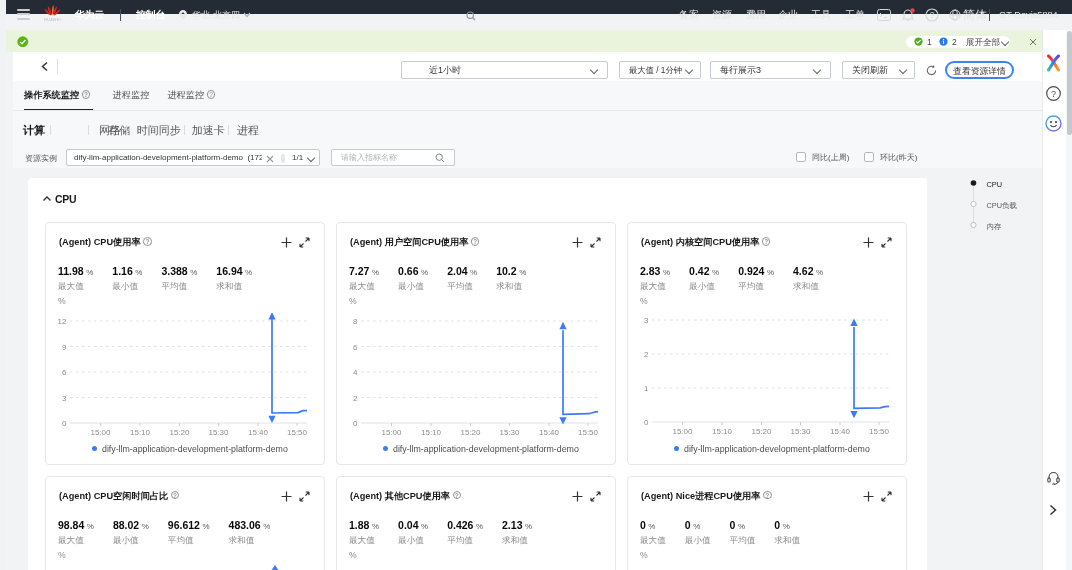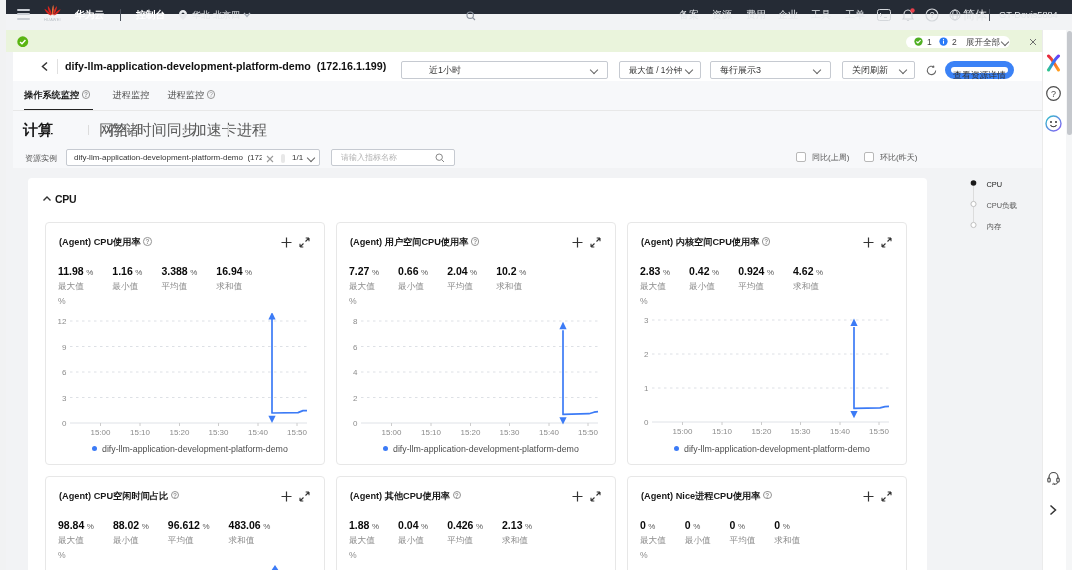--- a/index.html
+++ b/index.html
@@ -20,21 +20,21 @@
 #gpill{left:900px;top:5.5px;width:104px;height:12px;background:#fff;border-radius:6px;font-size:8.5px;color:#404040;line-height:12px;}
 
 #titlerow{left:13px;top:52px;width:1029px;height:29px;background:#fff;}
 .sel{position:absolute;top:9px;height:18px;border:1px solid #c6cad1;border-radius:2px;background:#fff;font-size:9px;color:#333;line-height:16px;padding-left:9px;white-space:nowrap;}
 .caret{position:absolute;width:7px;height:7px;}
 .caret:before{content:"";position:absolute;left:0;top:0;width:5px;height:5px;border-right:1.2px solid #666;border-bottom:1.2px solid #666;transform:rotate(45deg);}
 
 #toolgray{left:13px;top:81px;width:1029px;height:87px;background:#f7f8fa;}
 .tab{position:absolute;top:0;height:29px;line-height:29px;font-size:9.2px;color:#4c4c4c;white-space:nowrap;}
 .icircle{display:inline-block;width:8.5px;height:8.5px;border:1px solid #949494;border-radius:50%;font-size:6.5px;line-height:8.5px;text-align:center;color:#949494;vertical-align:1px;}
-.stab{position:absolute;top:0;height:20px;line-height:20px;font-size:15px;color:#595959;white-space:nowrap;}
+.stab{position:absolute;top:0;height:20px;line-height:20px;font-size:11px;color:#595959;white-space:nowrap;}
 .vsep{position:absolute;top:5px;width:1px;height:10px;background:#dcdcdc;}
 .inp{position:absolute;height:17px;border:1px solid #c6cad1;border-radius:2px;background:#fff;font-size:8px;line-height:15px;white-space:nowrap;}
 .cb{position:absolute;width:10px;height:10px;border:1px solid #b8b8b8;border-radius:2px;background:#fff;}
 .cbl{position:absolute;font-size:8px;color:#595959;line-height:10px;white-space:nowrap;}
 
 #panel{left:28px;top:178px;width:899px;height:392px;background:#fff;border-radius:4px 4px 0 0;}
 .card{position:absolute;width:280px;background:#fff;border:1px solid #e7e7e7;border-radius:4px;}
 .ctitle{position:absolute;left:13px;top:13px;font-size:9.2px;font-weight:bold;color:#191919;white-space:nowrap;}
 .cplus,.cexp{position:absolute;top:14px;}
 .stats{position:absolute;left:12px;top:38px;white-space:nowrap;}
@@ -136,30 +136,29 @@
   <svg class="abs" style="left:1023px;top:7.5px;" width="8" height="8" viewBox="0 0 8 8">
       <path d="M1 1 L7 7 M7 1 L1 7" stroke="#666" stroke-width="0.95"></path>
     </svg>
 </div>
 
 <div class="abs" id="titlerow">
   <svg class="abs" style="left:27px;top:9px;" width="10" height="11" viewBox="0 0 10 11">
       <path d="M7 1.5 L2.5 5.5 L7 9.5" fill="none" stroke="#333" stroke-width="1.5"></path>
     </svg>
   <div class="abs" style="left:43.5px;top:7px;width:1px;height:15px;background:#e0e0e0;"></div>
-  <div class="abs" style="left:52px;top:0;height:29px;line-height:29px;font-weight:bold;font-size:10.7px;color:#111;">dify-llm-application-development-platform-demo&nbsp; (172.16.1.199)</div>
   <div class="sel" style="left:388px;width:207px;padding-left:27px;">近1小时<div class="caret" style="left:189px;top:5px;"></div></div>
   <div class="sel" style="left:606px;width:82px;font-size:8.3px;">最大值 / 1分钟<div class="caret" style="left:66px;top:5px;"></div></div>
   <div class="sel" style="left:697px;width:121px;">每行展示3<div class="caret" style="left:103px;top:5px;"></div></div>
   <div class="sel" style="left:829px;width:73px;">关闭刷新<div class="caret" style="left:57px;top:5px;"></div></div>
   <svg class="abs" style="left:912px;top:12px;" width="13" height="13" viewBox="0 0 14 14">
       <path d="M11.5 7 A4.5 4.5 0 1 1 9.8 3.4" fill="none" stroke="#666" stroke-width="1.1"></path>
       <path d="M9.6 1 L10.1 3.7 L7.4 4.2 Z" fill="#666"></path>
     </svg>
-  <div class="abs" style="left:932px;top:9px;width:69px;height:18px;border:6px solid #3b82f6;border-radius:9px;font-size:8.8px;color:#333;text-align:center;line-height:16px;">查看资源详情</div>
+  <div class="abs" style="left:932px;top:9px;width:69px;height:18px;border:2px solid #3b82f6;border-radius:9px;font-size:8.8px;color:#333;text-align:center;line-height:16px;">查看资源详情</div>
 </div>
 
 <div class="abs" id="toolgray">
   <div class="tab" style="left:11px;font-weight:bold;color:#191919;">操作系统监控 <span class="icircle">?</span></div>
   <div class="tab" style="left:99.6px;">进程监控</div>
   <div class="tab" style="left:154.4px;">进程监控 <span class="icircle">?</span></div>
   <div class="abs" style="left:11px;top:27.5px;width:69px;height:1.6px;background:#222;"></div>
   <div class="abs" style="left:0;top:29px;width:1029px;height:1px;background:#e8e8e8;"></div>
 
   <div style="position:absolute;left:0;top:39px;width:1029px;height:20px;">

